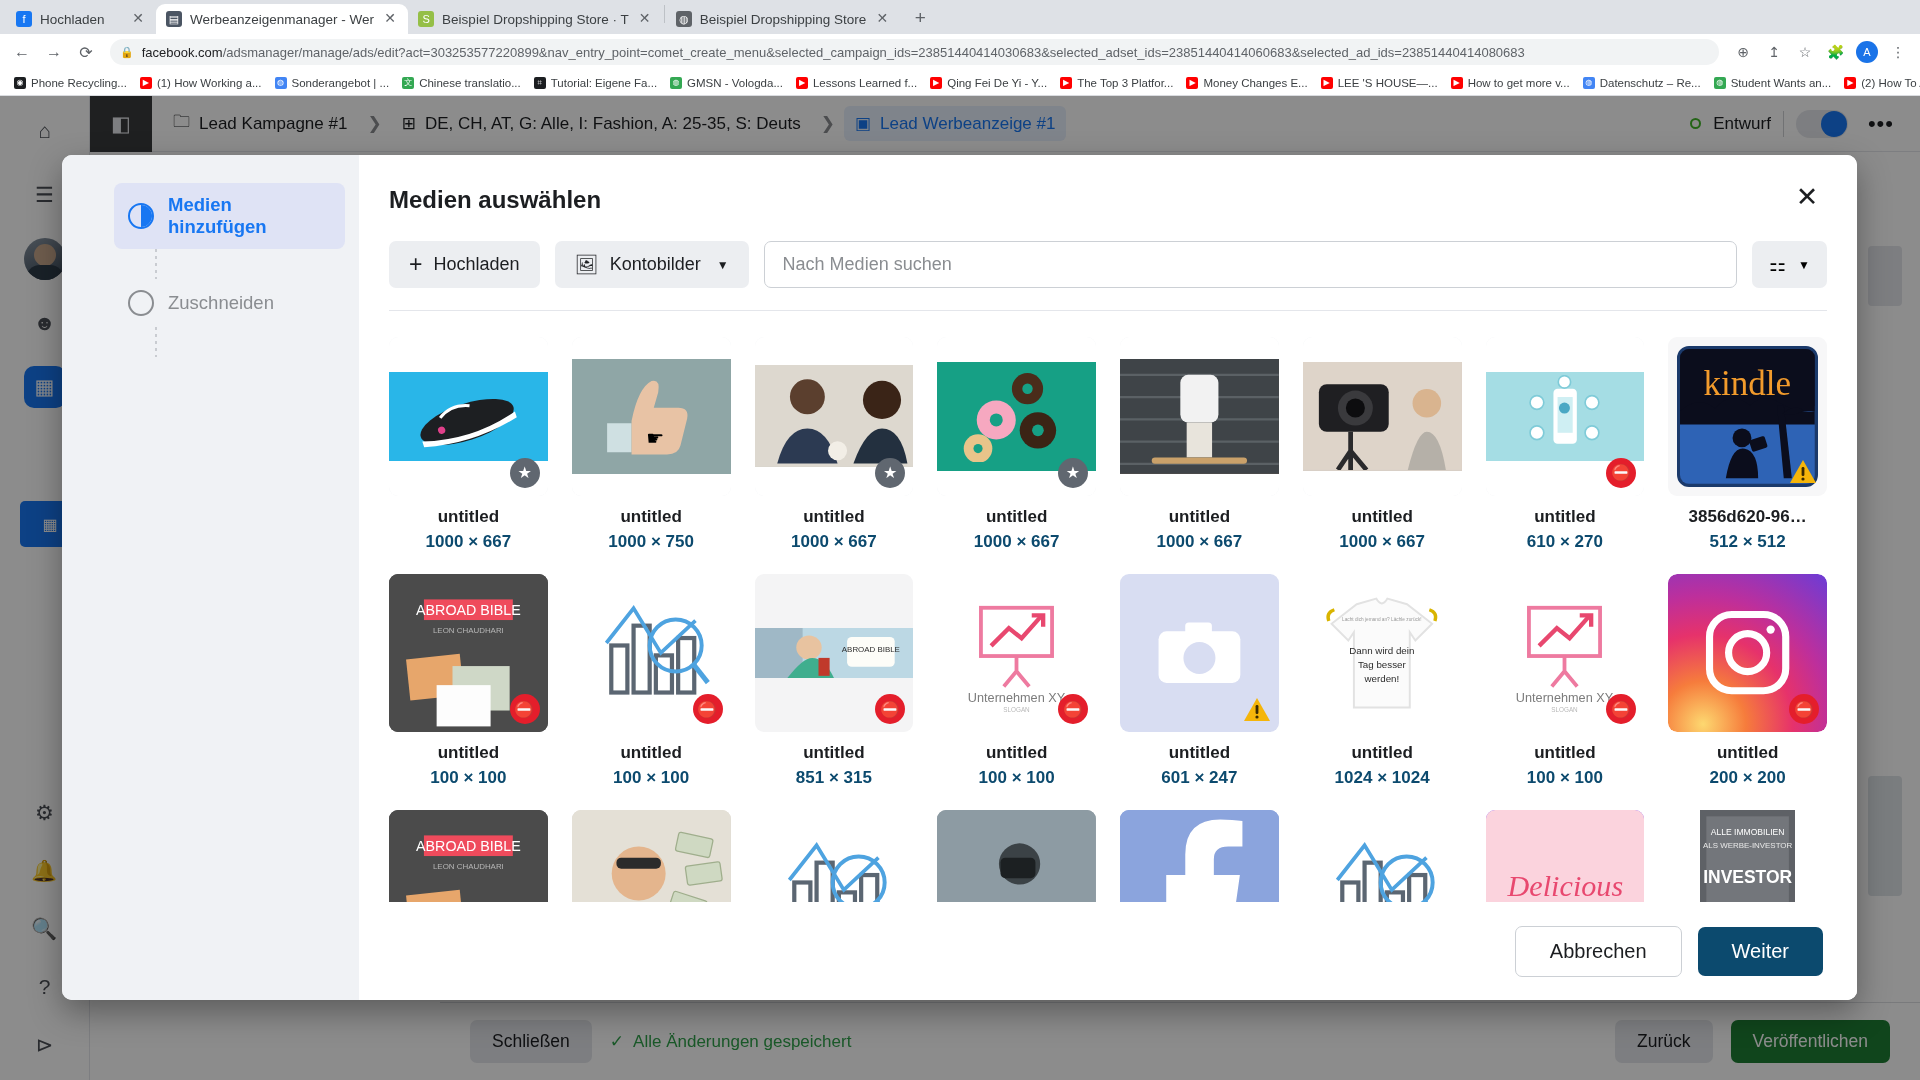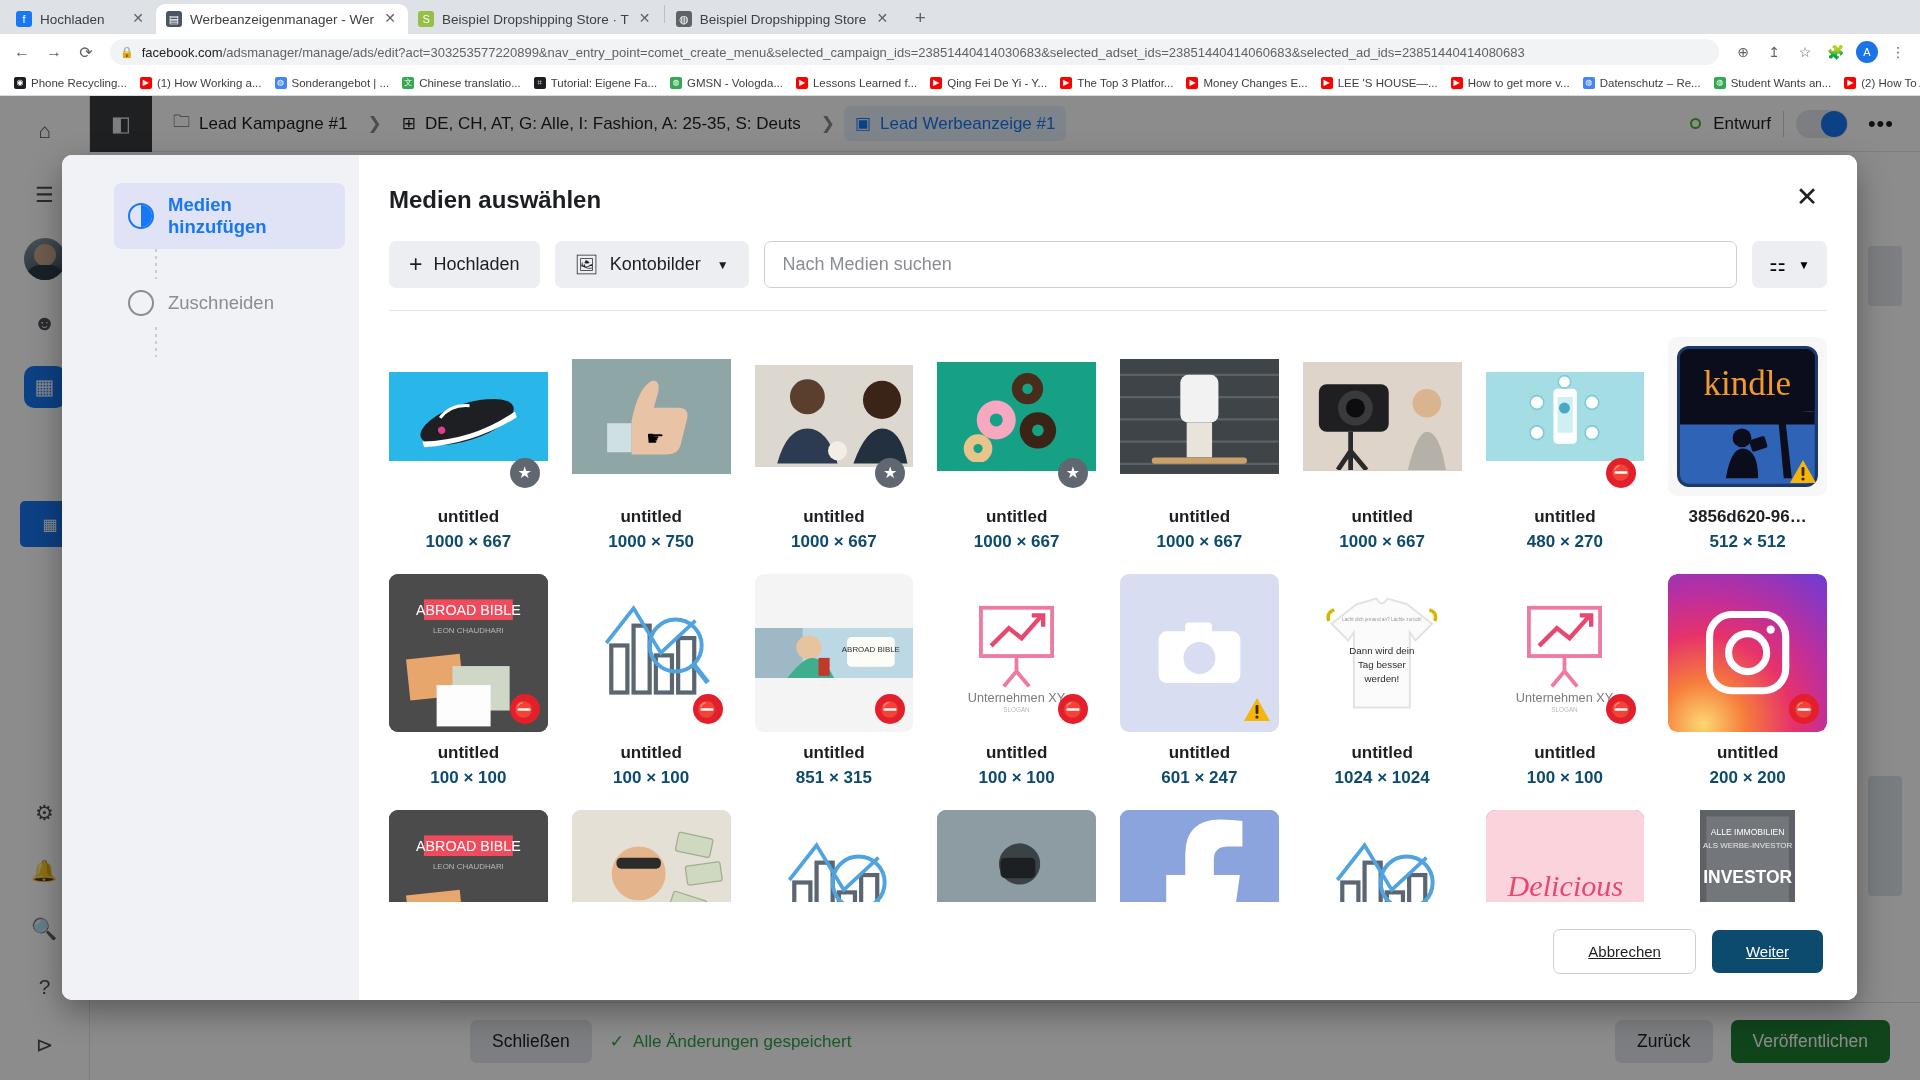--- a/index.html
+++ b/index.html
@@ -181,21 +181,21 @@
   .badge.block { background:#e41e2b; border-radius:50%; }
   .badge.warn { background:transparent; width:28px;height:28px; }
   .cap { font-size:17px; color:#1c1e21; font-weight:700; margin-top:11px; text-align:center;
     max-width:100%; overflow:hidden; white-space:nowrap; text-overflow:ellipsis;}
   .dim { font-size:17px; color:#0c4a6e; font-weight:700; margin-top:5px; text-align:center; }
 
   .modal-footer {
     height:98px; display:flex; align-items:center; justify-content:flex-end; gap:16px;
     padding:0 34px; background:#fff; border-top:1px solid transparent; flex:0 0 98px;
   }
-  .mf-btn { border-radius:7px; font-size:15px; padding:13px 34px;text-decoration:underline; }
+  .mf-btn { border-radius:7px; font-size:20px; padding:13px 34px; }
   .mf-btn.outline { border:1px solid #ccd0d5; background:#fff; color:#1c1e21; }
   .mf-btn.primary { background:#0c4a6e; color:#fff;text-align:center; }
 </style>
 </head>
 <body>
 
 <div class="browser">
 
   <div class="tabstrip">
     <div class="tab inactive">
@@ -544,21 +544,21 @@
                       <circle cx="50" cy="20" r="5"></circle>
                       <circle cx="10" cy="42" r="5"></circle>
                       <circle cx="50" cy="42" r="5"></circle>
                       <circle cx="30" cy="5" r="4.5"></circle>
                     </g>
                   </svg>
               </div>
               <span class="badge block">⛔</span>
             </div>
             <div class="cap">untitled</div>
-            <div class="dim">480 × 270</div>
+            <div class="dim">610 × 270</div>
           </div>
 
           <div class="cell">
             <div class="thumb" style="background:#f7f7f8;padding:9px;">
               <div class="art" style="inset:9px;border-radius:12px;overflow:hidden;background:linear-gradient(#0a0c1e 0 42%,#2b5aa8 42% 100%);border:3px solid #1b3a6b;">
                 <svg width="100%" height="100%" viewBox="0 0 100 100" preserveAspectRatio="none">
                   <rect width="100" height="100" fill="#1a2a52"></rect>
                   <rect width="100" height="46" fill="#0b0d1c"></rect>
                   <rect y="46" width="100" height="54" fill="#2e63b5"></rect>
                   <text x="50" y="34" font-size="26" font-family="Liberation Serif, serif" fill="#f29b2c" text-anchor="middle">kindle</text>

